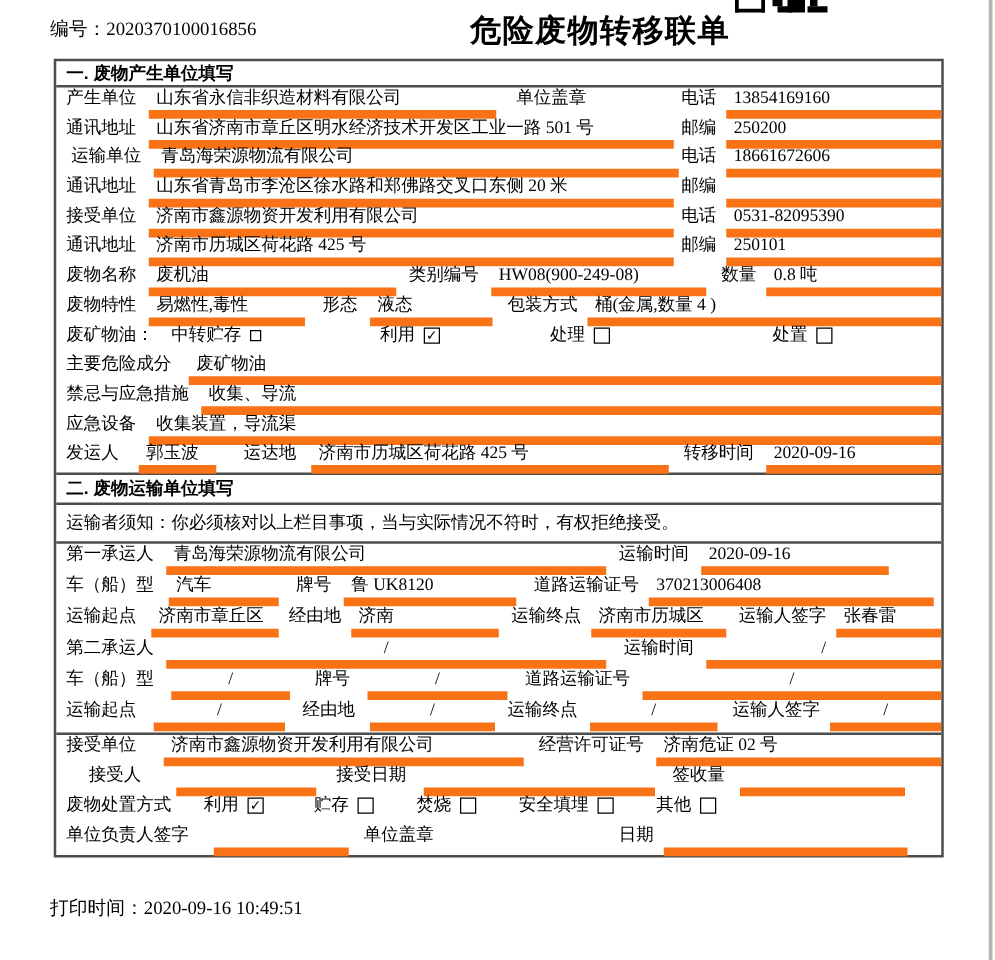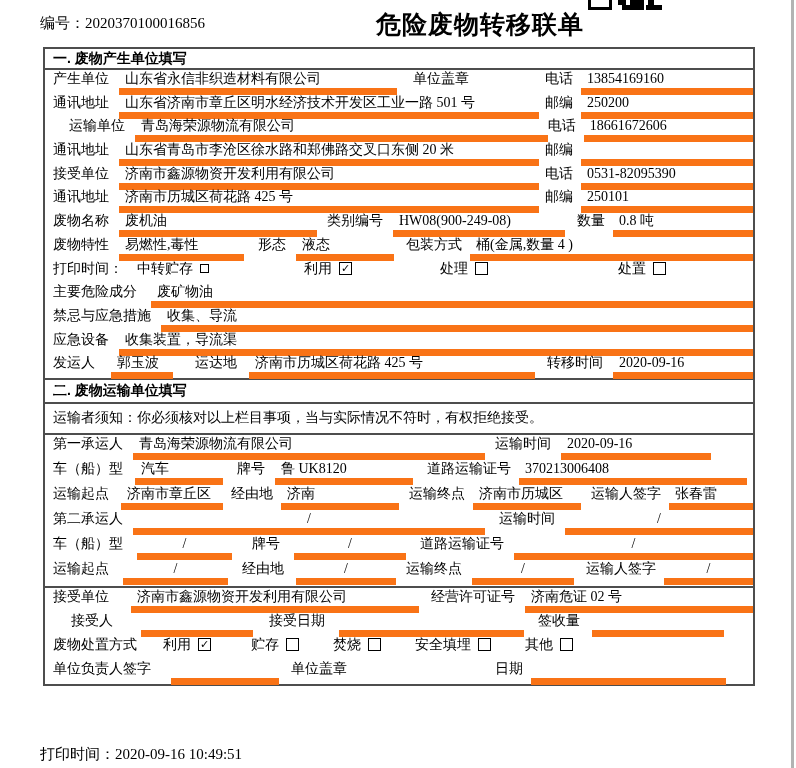--- a/index.html
+++ b/index.html
@@ -49,21 +49,21 @@
   }
   .field.flex { flex:1 1 auto; }
   .field.slash { text-align:center; padding-left:0; }
   .chk { display:flex; align-items:center; white-space:nowrap; line-height:17px; }
   .box {
     width:13px; height:13px; border:1.5px solid #000; margin-left:7px;
     display:flex; align-items:center; justify-content:center;
     font-size:11px; line-height:1; font-family:"DejaVu Sans",sans-serif;
   }
   .box.small { width:9px; height:9px; }
-  .print-time { position:absolute; left:40px; top:745px; font-size:15px; white-space:nowrap; }
+  .print-time { position:absolute; left:40px; top:717px; font-size:15px; white-space:nowrap; }
 </style>
 </head>
 <body>
 
 <div class="page">
   <div class="edge-line"></div>
 
   <div class="qr">
     <div class="hollow" style="left:0;top:0;width:24px;height:10px;"></div>
     <div style="left:30px;top:0;width:8px;height:5px;"></div>
@@ -88,21 +88,21 @@
           <span class="lbl" style="margin-left: auto;">电话</span>
           <span class="field" style="width: 172px; margin-left: 8px;">13854169160</span>
         </div>
         <div class="row">
           <span class="lbl" style="margin-left: 0px;">通讯地址</span>
           <span class="field" style="width: 420px; margin-left: 10px;">山东省济南市章丘区明水经济技术开发区工业一路 501 号</span>
           <span class="lbl" style="margin-left: auto;">邮编</span>
           <span class="field" style="width: 172px; margin-left: 8px;">250200</span>
         </div>
         <div class="row">
-          <span class="lbl" style="margin-left: 16px;">运输单位</span>
+          <span class="lbl" style="margin-left: 4px;">运输单位</span>
           <span class="field" style="width: 420px; margin-left: 10px;">青岛海荣源物流有限公司</span>
           <span class="lbl" style="margin-left: auto;">电话</span>
           <span class="field" style="width: 172px; margin-left: 8px;">18661672606</span>
         </div>
         <div class="row">
           <span class="lbl" style="margin-left: 0px;">通讯地址</span>
           <span class="field" style="width: 420px; margin-left: 10px;">山东省青岛市李沧区徐水路和郑佛路交叉口东侧 20 米</span>
           <span class="lbl" style="margin-left: auto;">邮编</span>
           <span class="field" style="width: 172px; margin-left: 8px;">&nbsp;</span>
         </div>
@@ -128,21 +128,21 @@
         </div>
         <div class="row">
           <span class="lbl" style="margin-left: 0px;">废物特性</span>
           <span class="field" style="width: 125px; margin-left: 10px;">易燃性,毒性</span>
           <span class="lbl" style="margin-left: 14px;">形态</span>
           <span class="field" style="width: 98px; margin-left: 10px;">液态</span>
           <span class="lbl" style="margin-left: 12px;">包装方式</span>
           <span class="field flex" style="margin-left: 8px;">桶(金属,数量 4 )</span>
         </div>
         <div class="row">
-          <span class="lbl" style="margin-left: 0px;">打印时间：</span>
+          <span class="lbl" style="margin-left: 0px;">废矿物油：</span>
           <span class="chk" style="margin-left: 14px;">
             <span class="lbl">中转贮存</span>
             <span class="box small"></span>
           </span>
           <span class="chk" style="margin-left: 95px;">
             <span class="lbl">利用</span>
             <span class="box">✓</span>
           </span>
           <span class="chk" style="margin-left: 88px;">
             <span class="lbl">处理</span>

